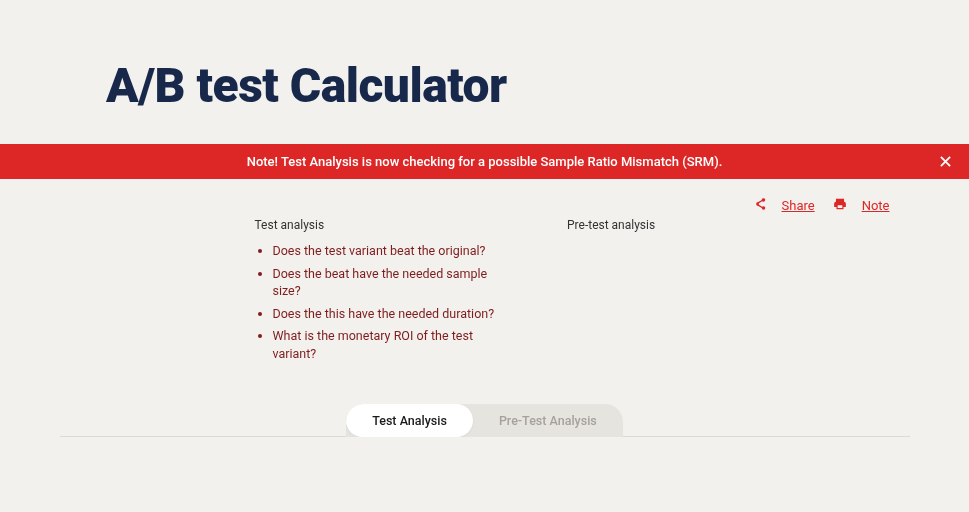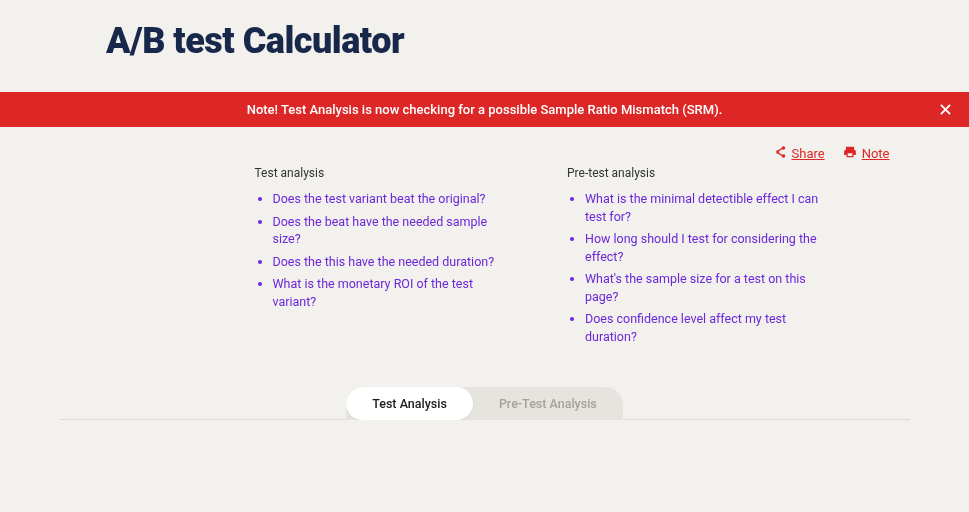--- a/index.html
+++ b/index.html
@@ -6,24 +6,25 @@
     body {
       font-family: -apple-system, BlinkMacSystemFont, "Segoe UI", Roboto, Helvetica, Arial, sans-serif;
       background: #f2f1ee;
       color: #1a1a1a;
       width: 969px;
     }
     .header {
       padding: 20px 0 30px 106px;
     }
     .header h1 {
-      font-size: 36px;
+      font-size: 48px;
       font-weight: 900;
       color: #18284a;
       letter-spacing: -0.5px;
+      margin-top: 37px;
     }
     .alert-bar {
       background: #dd2727;
       color: #fff;
       padding: 10px 36px;
       display: flex;
       align-items: center;
       justify-content: center;
       position: relative;
       font-size: 13px;
@@ -44,21 +45,21 @@
       margin: 0 auto;
       padding: 18px 20px 0 0;
       display: flex;
       justify-content: flex-end;
       gap: 18px;
       font-size: 13px;
     }
     .action {
       display: inline-flex;
       align-items: center;
-      gap: 5px;
+      gap: 15px;
       color: #dd2727;
       cursor: pointer;
       text-decoration: underline;
     }
     .action svg { fill: #dd2727; }
     .intro {
       max-width: 730px;
       margin: 4px auto 0 auto;
       padding: 0 20px 0 135px;
     }
@@ -78,21 +79,21 @@
       font-size: 12px;
       color: #333;
       margin-bottom: 10px;
     }
     .col ul {
       list-style: disc;
       padding-left: 18px;
     }
     .col li {
       font-size: 12.5px;
-      color: #6d28d9;
+      color: #7f1d1d;
       margin-bottom: 5px;
       line-height: 1.4;
     }
     .tabs-wrap {
       max-width: 850px;
       margin: 36px auto 0 auto;
       padding: 0 120px;
       border-bottom: 1px solid #dcdad5;
       display: flex;
       justify-content: center;
@@ -166,26 +167,20 @@
       <div class="col-heading">Test analysis</div>
       <ul>
         <li>Does the test variant beat the original?</li>
         <li>Does the beat have the needed sample size?</li>
         <li>Does the this have the needed duration?</li>
         <li>What is the monetary ROI of the test variant?</li>
       </ul>
     </div>
     <div class="col">
       <div class="col-heading">Pre-test analysis</div>
-      <ul>
-        <li>What is the minimal detectible effect I can test for?</li>
-        <li>How long should I test for considering the effect?</li>
-        <li>What's the sample size for a test on this page?</li>
-        <li>Does confidence level affect my test duration?</li>
-      </ul>
     </div>
   </div>
 </div>
 
 <div class="tabs-wrap">
   <div class="tabs">
     <div class="tab active">Test Analysis</div>
     <div class="tab">Pre-Test Analysis</div>
   </div>
 </div>

